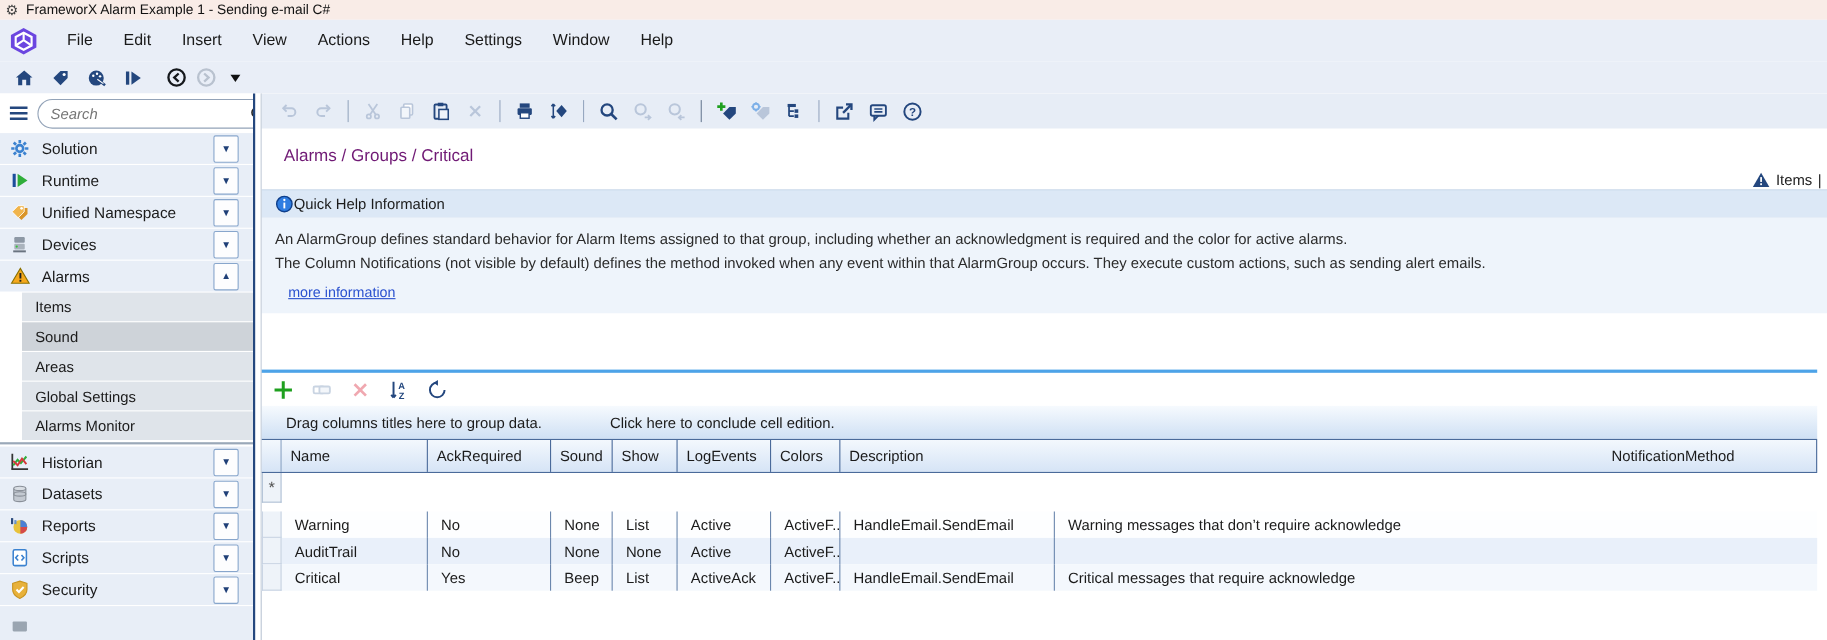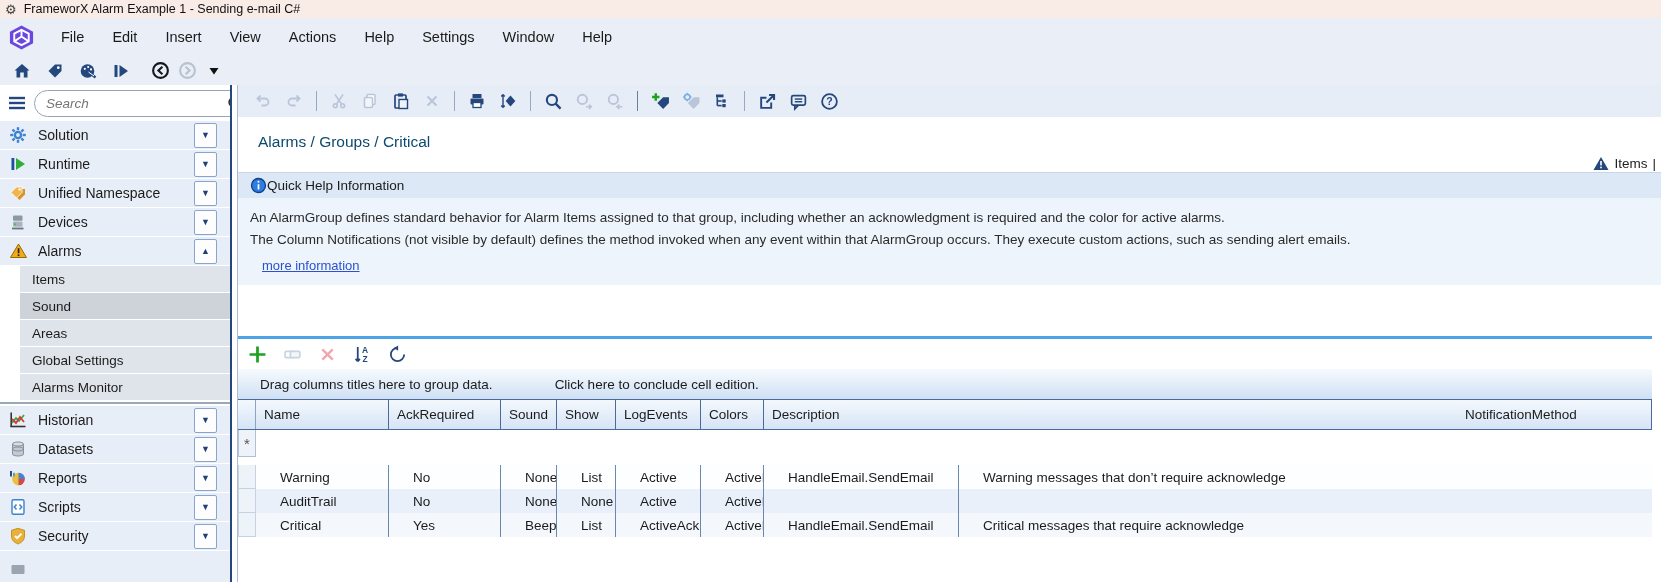--- a/index.html
+++ b/index.html
@@ -35,21 +35,21 @@
   .ssub.sel{background:#ced3d9}
   .sdivider{height:2px;background:#9aa8b8;margin:2px 0 2px 0}
   .splitter{left:230px;top:85px;width:8px;bottom:0;background:#fff;border-left:2px solid #24477e;
             border-right:1px solid #aebccd;box-sizing:border-box}
   
   .main{left:238px;top:85px;right:0;bottom:0;background:#fff}
   .mtoolbar{height:32px;background:#e7edf6;display:flex;align-items:center;gap:9px;padding-left:14px}
   .tbtn{width:22px;height:22px;display:flex;align-items:center;justify-content:center}
   .tsep{width:1px;height:20px;background:#97a8c0;margin:0 2px}
   .bcrow{height:55px;position:relative;background:#fff}
-  .bc{position:absolute;left:20px;top:16px;font-size:15.5px;color:#0c4a6e}
+  .bc{position:absolute;left:20px;top:16px;font-size:15.5px;color:#701a75}
   .rtab{position:absolute;right:5px;bottom:1px;display:flex;align-items:center;gap:5px;
         font-size:13.5px;color:#222}
   .qhhead{height:26px;background:#dce8f6;border-top:1px solid #c8d6e8;display:flex;align-items:center;
           padding-left:12px;font-size:13.5px;box-sizing:border-box}
   .qhbody{height:87px;background:#eef4fb;padding:5px 0 0 12px;box-sizing:border-box}
   .qhline{font-size:13.5px;color:#2b2b2b;margin-top:7px}
   .qhlink{display:inline-block;margin:11px 0 0 12px;font-size:13px;color:#2a51cf;
           text-decoration:underline;cursor:pointer}
   .gap1{height:51px;background:#fff}
   .blueline{height:3px;background:#4da3e8;margin-right:9px}
@@ -65,21 +65,21 @@
   .hcell{box-sizing:border-box;padding-left:8px;display:flex;align-items:center;font-size:13.5px;
          border-right:1px solid #4a6a9a;white-space:nowrap;overflow:hidden;flex:none}
   .hcell.last{flex:1;border-right:none}
   .starrow{height:27px;display:flex;background:#fff}
   .stargut{width:18px;flex:none;background:#eef3f9;border:1px solid #b0c0d4;border-top:none;
            box-sizing:border-box;display:flex;align-items:center;justify-content:center;
            color:#555;font-size:15px}
   .rowgap{height:8px;background:#fff;border-left:none}
   .grow{height:24px;display:flex}
   .ggut{width:18px;flex:none;background:#eef3f9;border:1px solid #c6d2e2;border-top:none;box-sizing:border-box}
-  .dcell{box-sizing:border-box;padding-left:24px;display:flex;align-items:center;font-size:13.5px;
+  .dcell{box-sizing:border-box;padding-left:12px;display:flex;align-items:center;font-size:13.5px;
          border-right:1px solid #6b87ad;white-space:nowrap;overflow:hidden;flex:none}
   .dcell.last{flex:1;border-right:none}
   svg{display:block}
 </style>
 </head>
 <body>
 
 <div class="abs titlebar">
   <span style="font-size:13px;color:#444;line-height:1">⚙</span>
   <span>FrameworX Alarm Example 1 - Sending e-mail C#</span>

